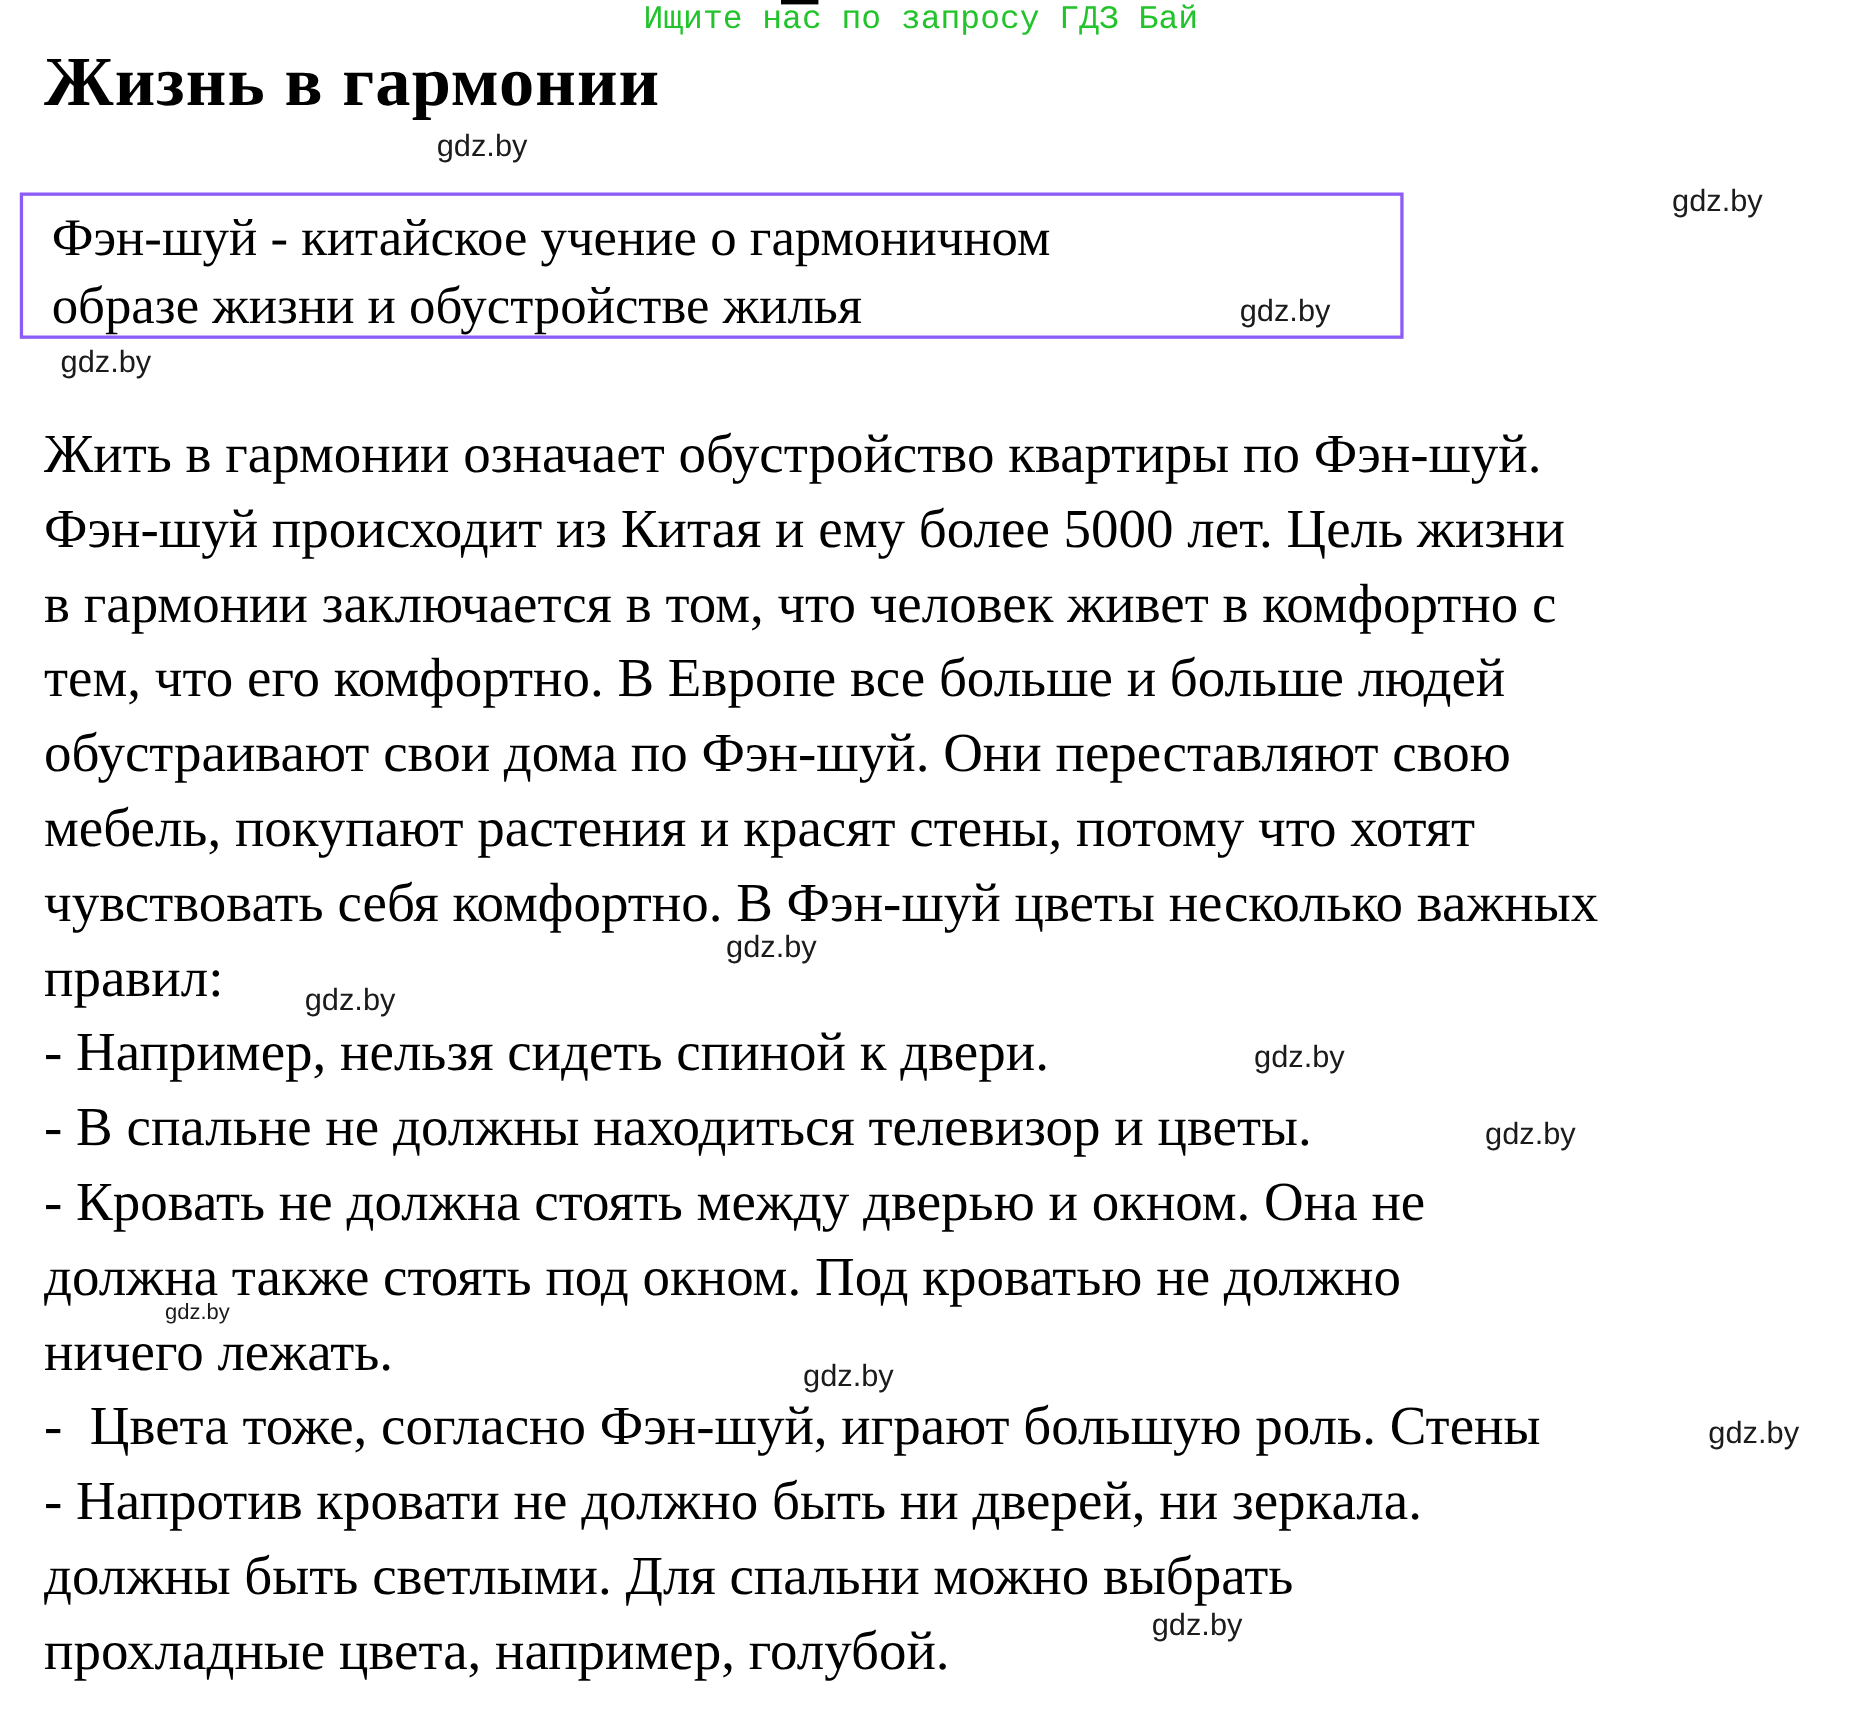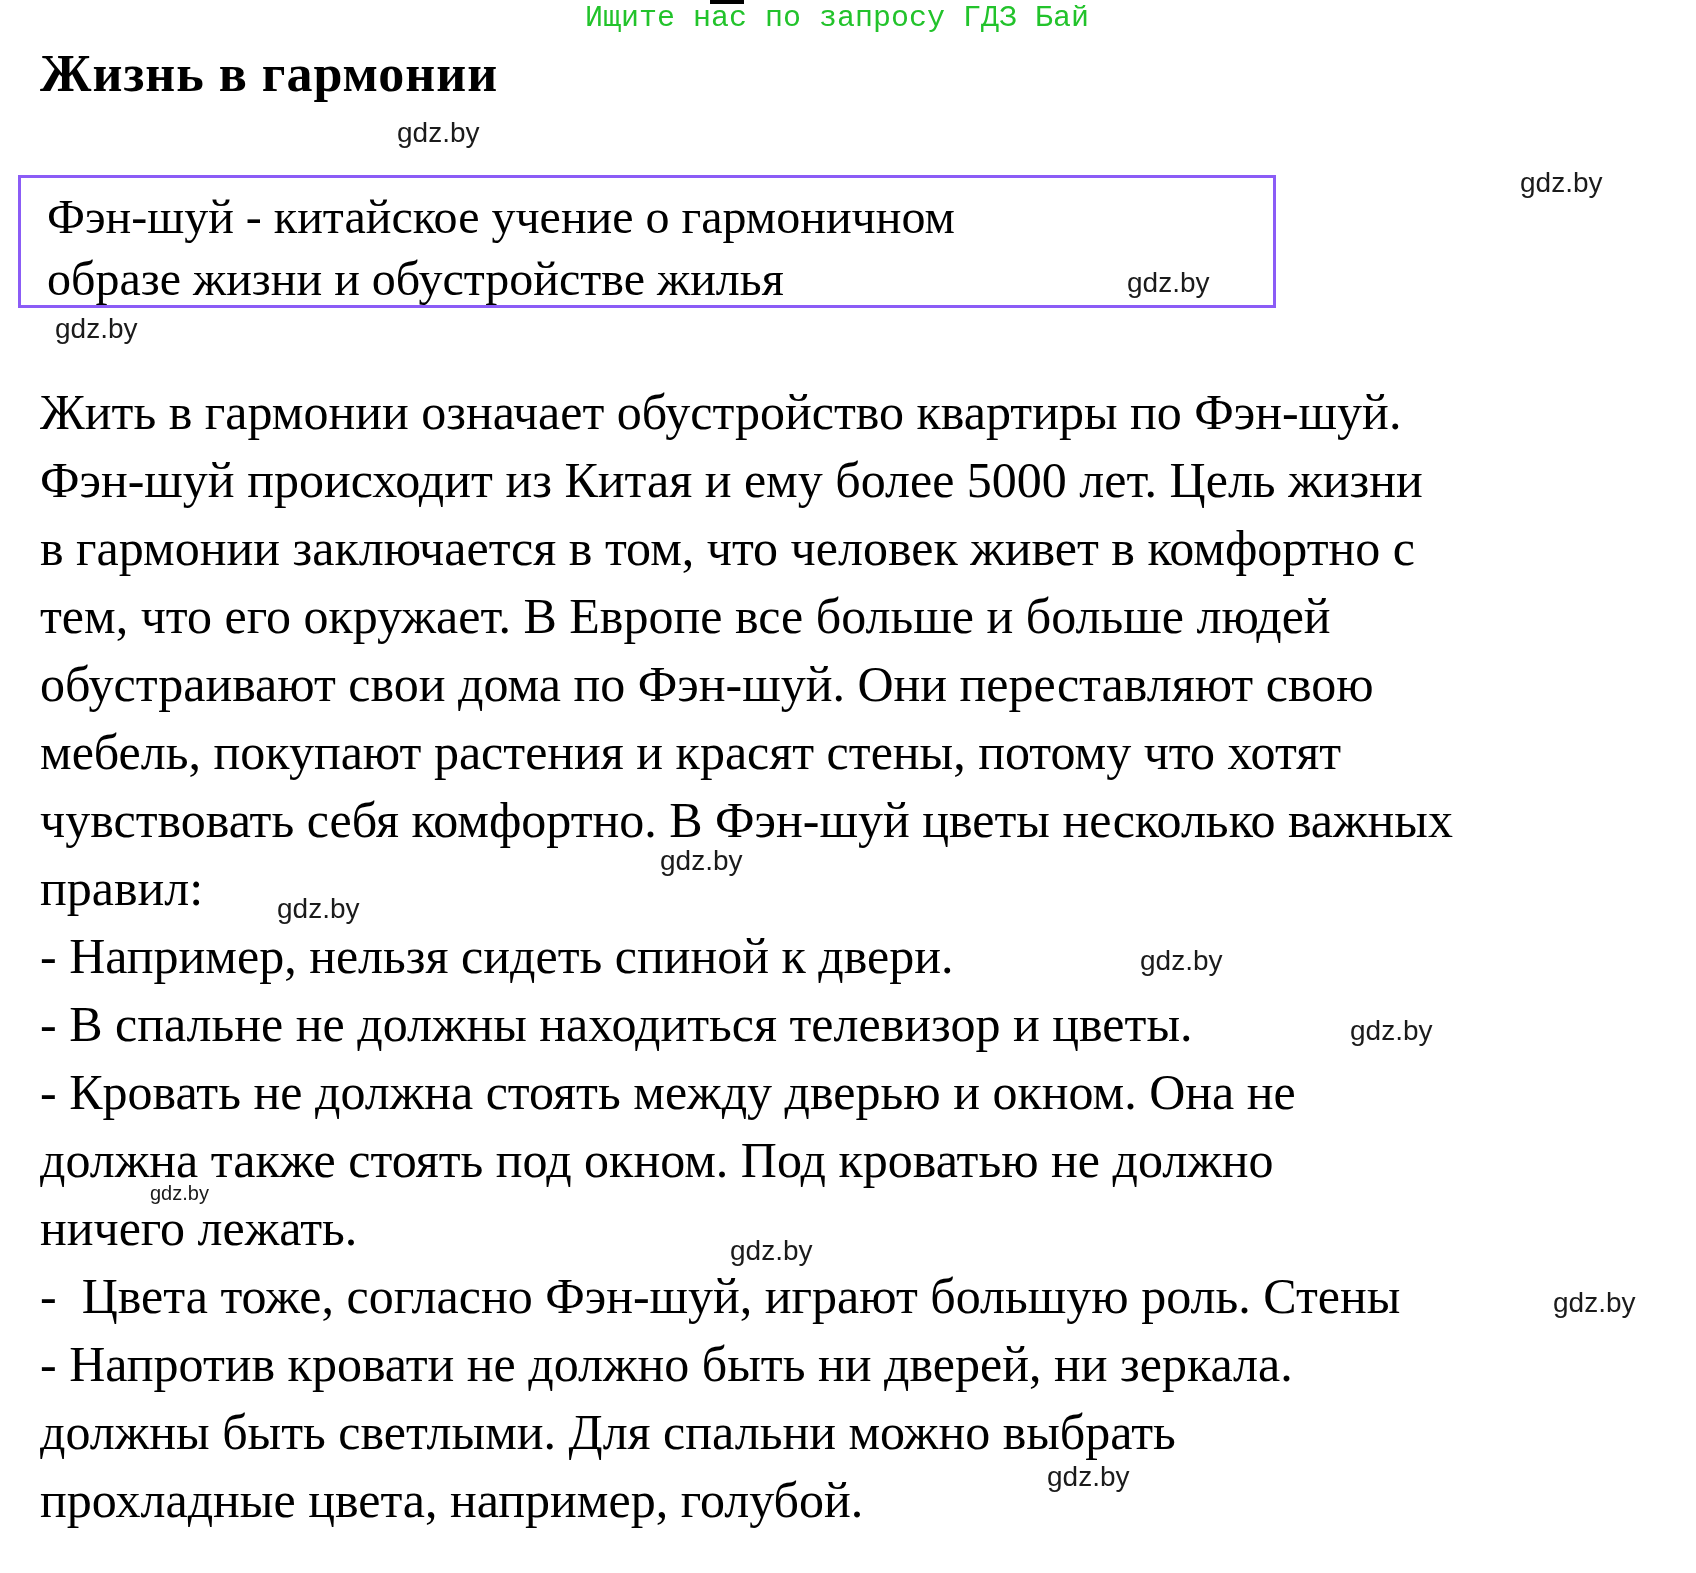--- a/index.html
+++ b/index.html
@@ -15,21 +15,21 @@
   .scan-bar{
     position:absolute;left:710px;top:0;width:34px;height:4px;background:#000;
   }
   .notice{
     position:absolute;left:585px;top:2px;
     font-family:Liberation Mono, monospace;
     font-size:30px;line-height:32px;font-weight:500;
   }
   .title{
     position:absolute;left:40px;top:44px;margin:0;
-    font-size:52px;line-height:60px;font-weight:700;
+    font-size:64px;line-height:60px;font-weight:700;
     letter-spacing:1px;
   }
   .intro-box{
     position:absolute;left:18px;top:175px;width:1226px;height:119px;
     border:3px solid #8b5cf6;
     padding:8px 0 0 26px;
     font-size:48px;line-height:62px;
   }
   .intro-line{white-space:pre-wrap;}
   .body-text{
@@ -81,21 +81,21 @@
     <div class="intro-line">образе жизни и обустройстве жилья</div>
   </div>
   <span class="wm wm3">gdz.by</span>
 
   <span class="wm wm4">gdz.by</span>
 
   <div class="body-text" id="body-text">
       <div class="body-line">Жить в гармонии означает обустройство квартиры по Фэн-шуй.</div>
       <div class="body-line">Фэн-шуй происходит из Китая и ему более 5000 лет. Цель жизни</div>
       <div class="body-line">в гармонии заключается в том, что человек живет в комфортно с</div>
-      <div class="body-line">тем, что его окружает. В Европе все больше и больше людей</div>
+      <div class="body-line">тем, что его комфортно. В Европе все больше и больше людей</div>
       <div class="body-line">обустраивают свои дома по Фэн-шуй. Они переставляют свою</div>
       <div class="body-line">мебель, покупают растения и красят стены, потому что хотят</div>
       <div class="body-line">чувствовать себя комфортно. В Фэн-шуй цветы несколько важных</div>
       <div class="body-line">правил:</div>
       <div class="body-line">- Например, нельзя сидеть спиной к двери.</div>
       <div class="body-line">- В спальне не должны находиться телевизор и цветы.</div>
       <div class="body-line">- Кровать не должна стоять между дверью и окном. Она не</div>
       <div class="body-line">должна также стоять под окном. Под кроватью не должно</div>
       <div class="body-line">ничего лежать.</div>
       <div class="body-line">-  Цвета тоже, согласно Фэн-шуй, играют большую роль. Стены</div>

